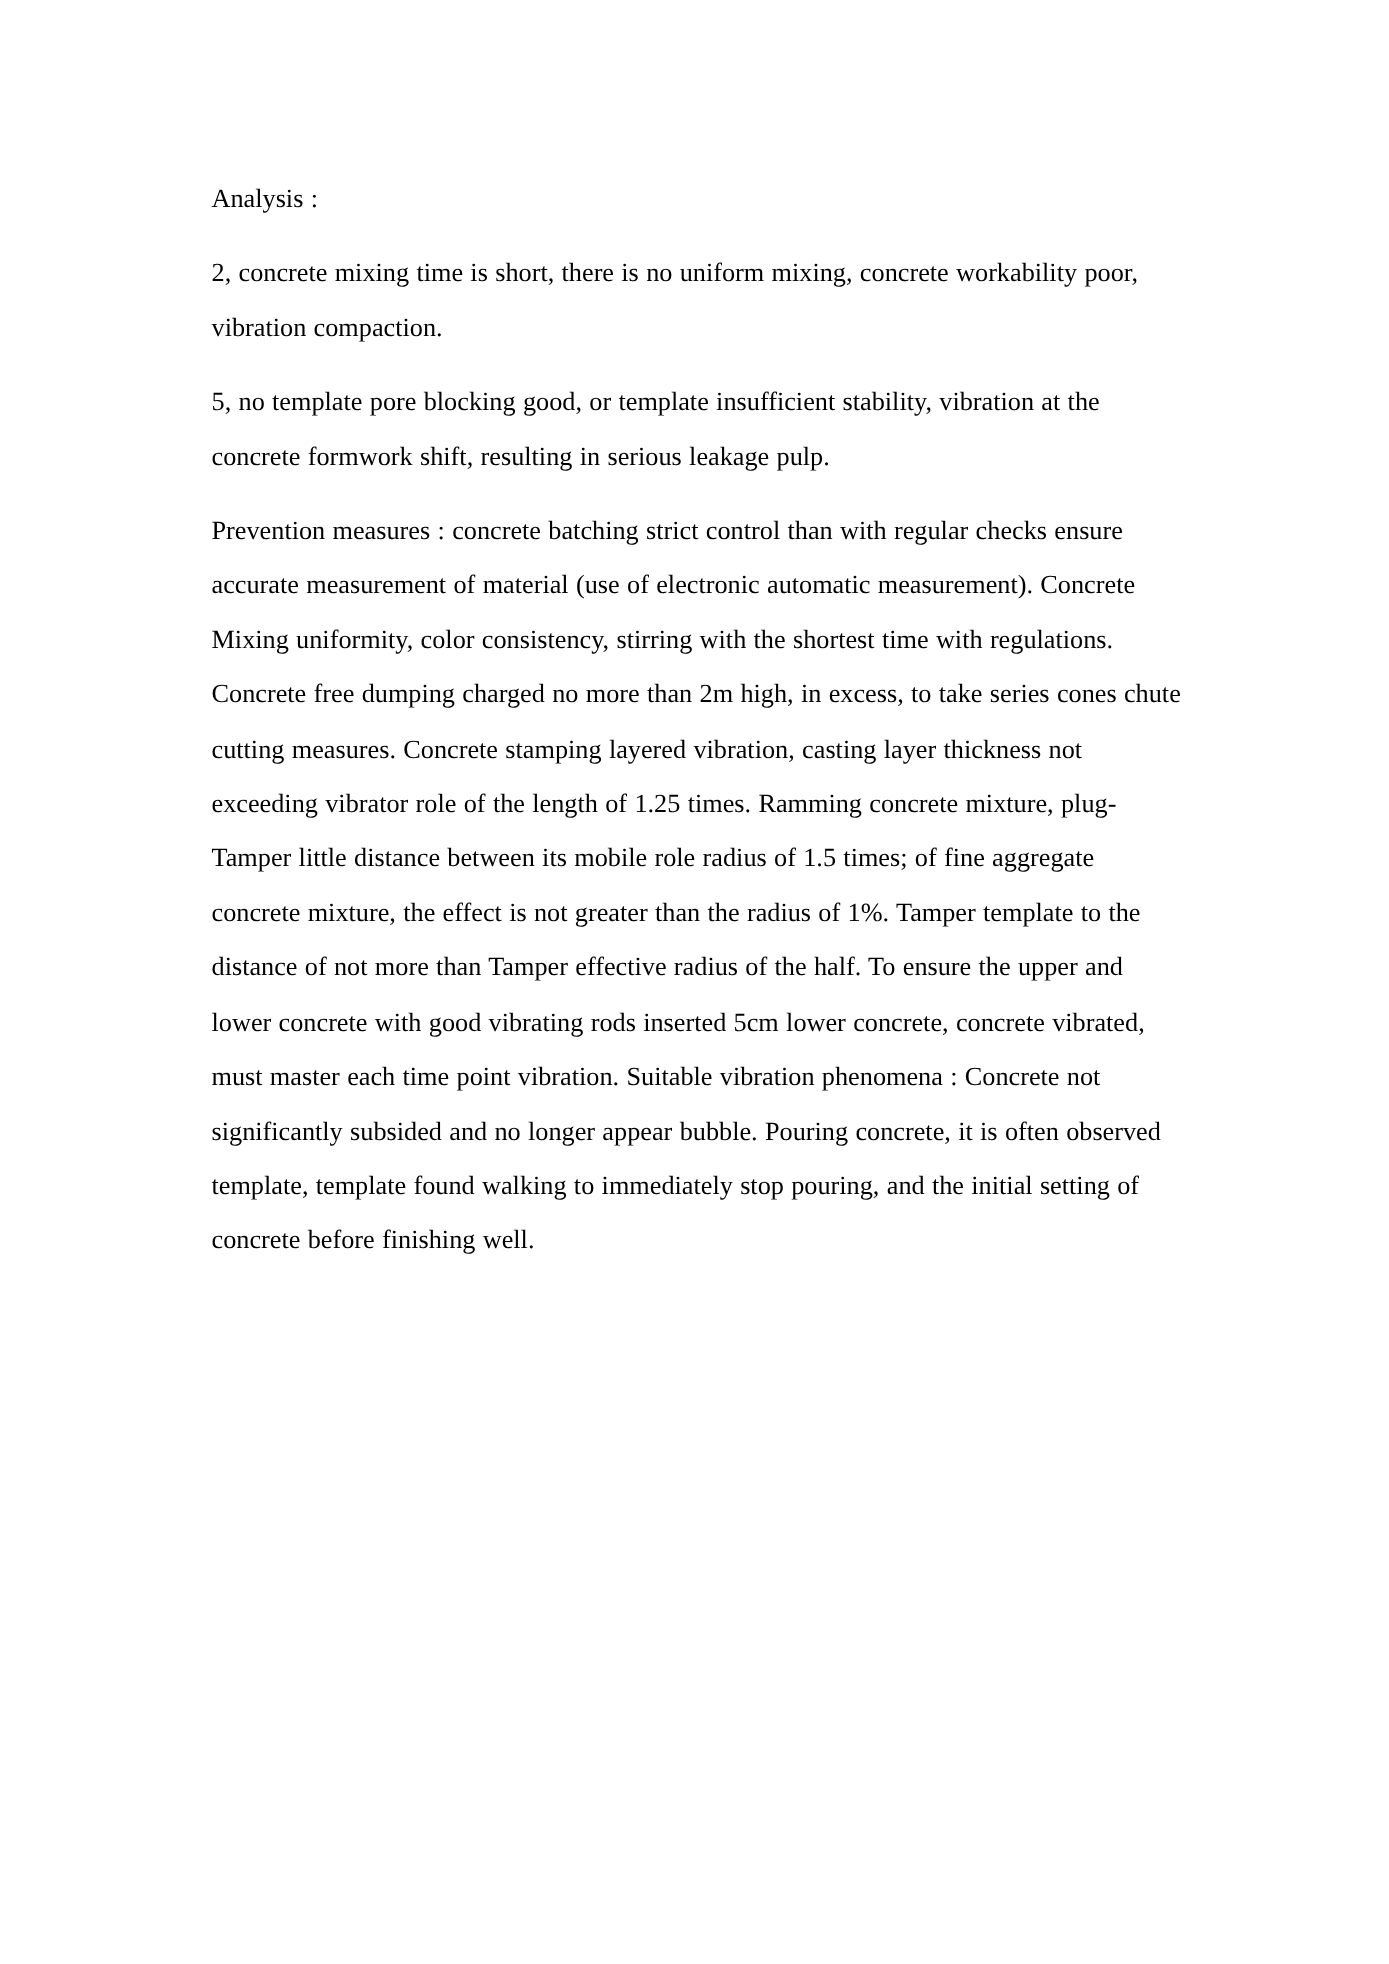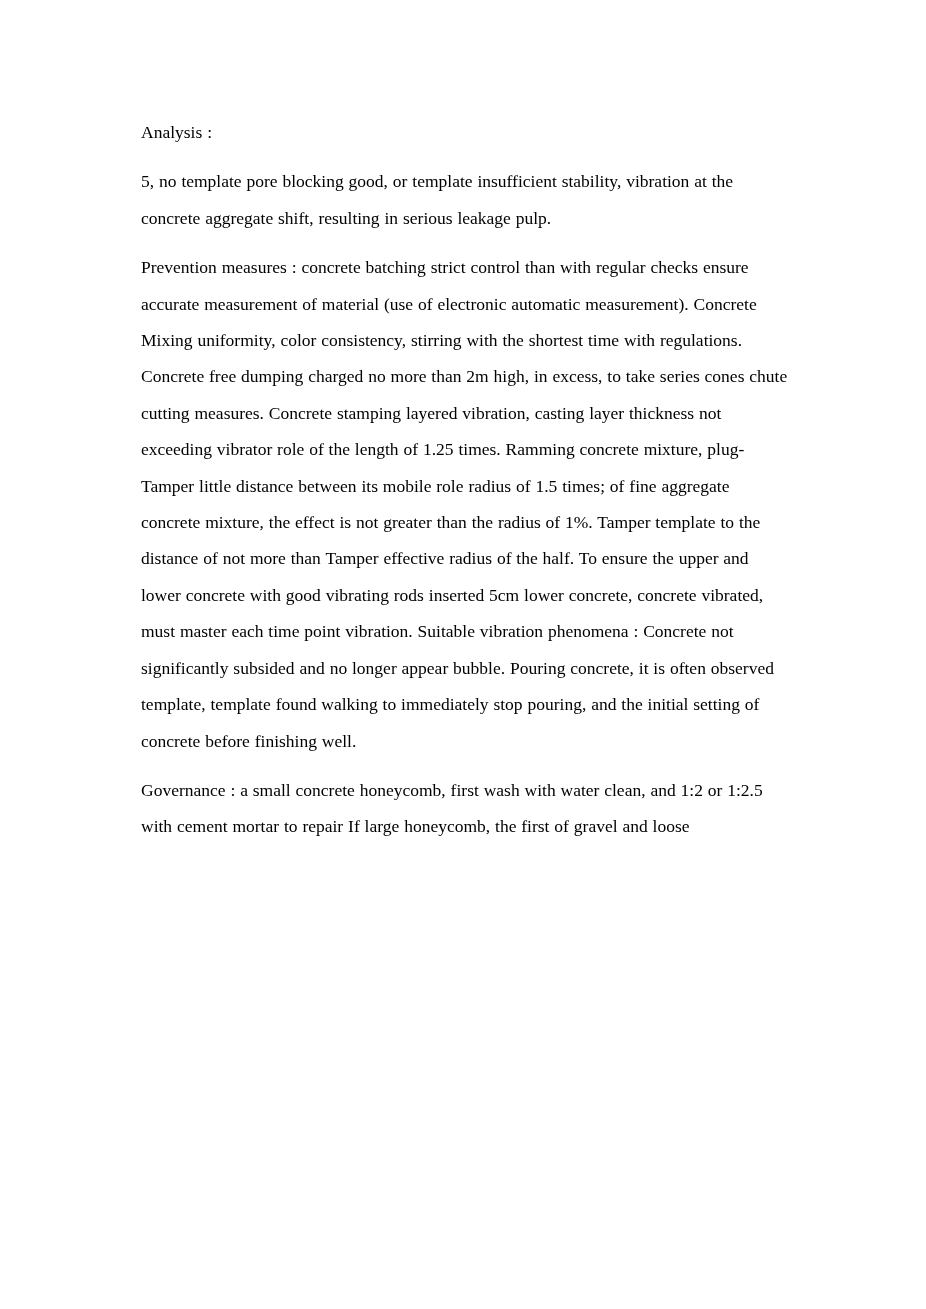--- a/index.html
+++ b/index.html
@@ -29,21 +29,21 @@
     word-spacing: 0.5px;
   }
 </style>
 </head>
 <body>
 
 <div class="page">
   <p class="doc-paragraph">Analysis :</p>
 
 
+  <p class="doc-paragraph">2, concrete mixing time is short, there is no uniform mixing, concrete workability poor, vibration compaction.</p>
 
 
 
-  <p class="doc-paragraph">5, no template pore blocking good, or template insufficient stability, vibration at the concrete aggregate shift, resulting in serious leakage pulp.</p>
+  <p class="doc-paragraph">5, no template pore blocking good, or template insufficient stability, vibration at the concrete formwork shift, resulting in serious leakage pulp.</p>
 
   <p class="doc-paragraph">Prevention measures : concrete batching strict control than with regular checks ensure accurate measurement of material (use of electronic automatic measurement). Concrete Mixing uniformity, color consistency, stirring with the shortest time with regulations. Concrete free dumping charged no more than 2m high, in excess, to take series cones chute cutting measures. Concrete stamping layered vibration, casting layer thickness not exceeding vibrator role of the length of 1.25 times. Ramming concrete mixture, plug-Tamper little distance between its mobile role radius of 1.5 times; of fine aggregate concrete mixture, the effect is not greater than the radius of 1%. Tamper template to the distance of not more than Tamper effective radius of the half. To ensure the upper and lower concrete with good vibrating rods inserted 5cm lower concrete, concrete vibrated, must master each time point vibration. Suitable vibration phenomena : Concrete not significantly subsided and no longer appear bubble. Pouring concrete, it is often observed template, template found walking to immediately stop pouring, and the initial setting of concrete before finishing well.</p>
 
-  <p class="doc-paragraph">Governance : a small concrete honeycomb, first wash with water clean, and 1:2 or 1:2.5 with cement mortar to repair If large honeycomb, the first of gravel and loose</p>
 </div>
 
 </body></html>

